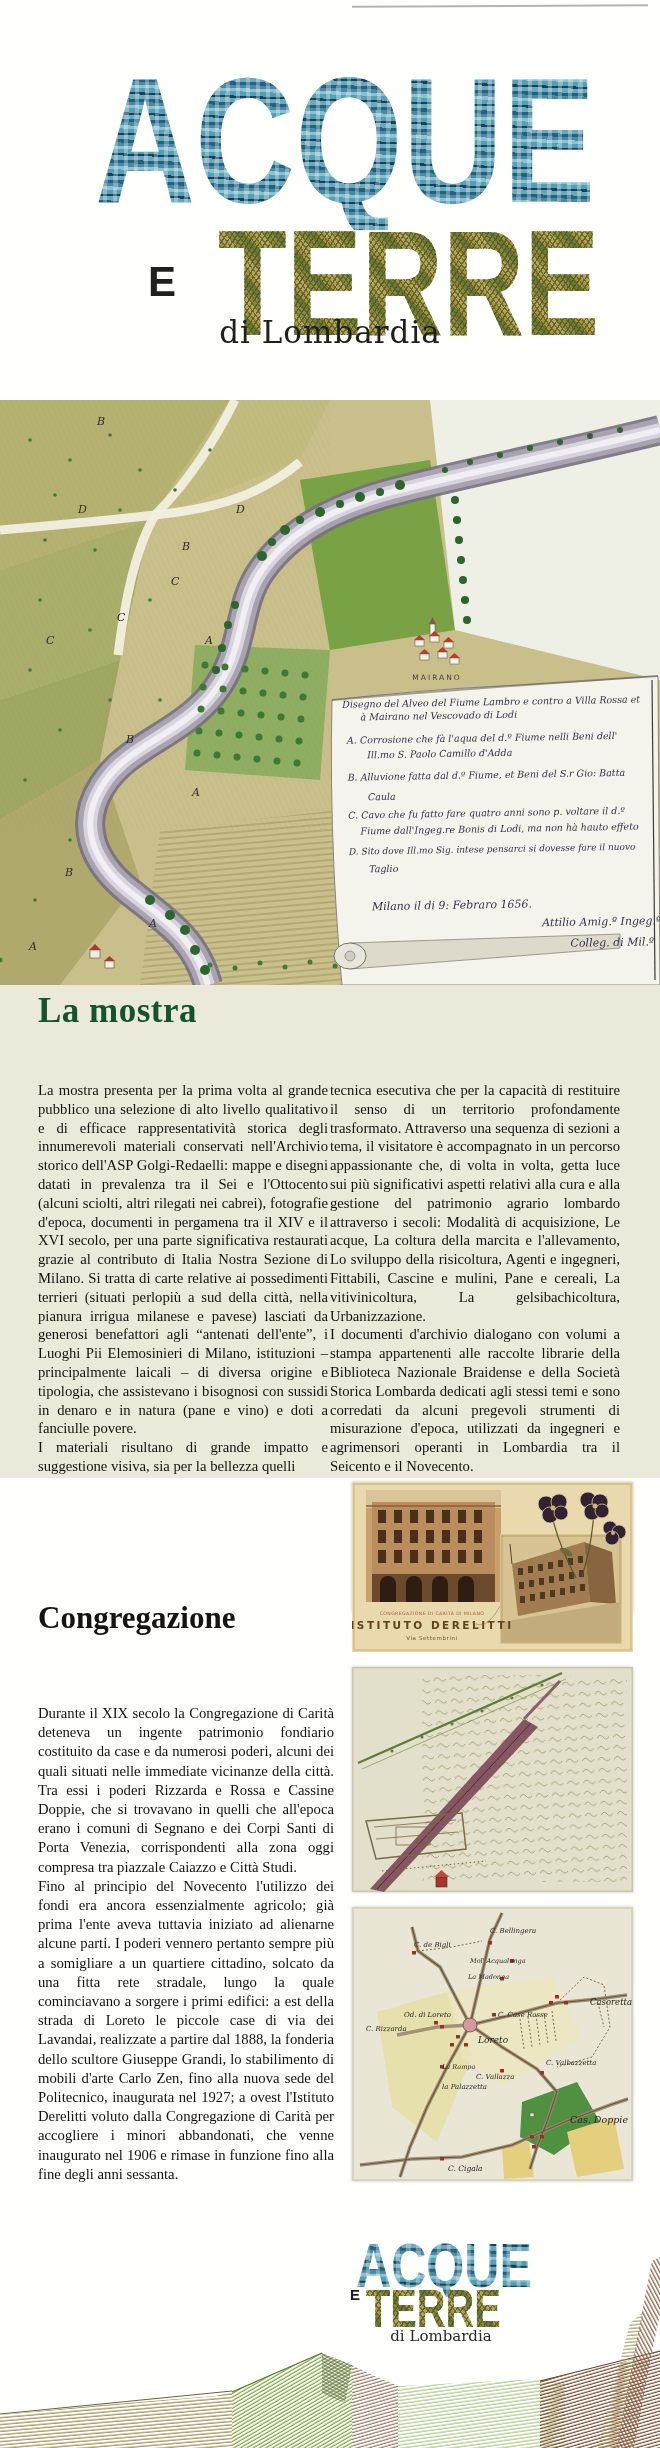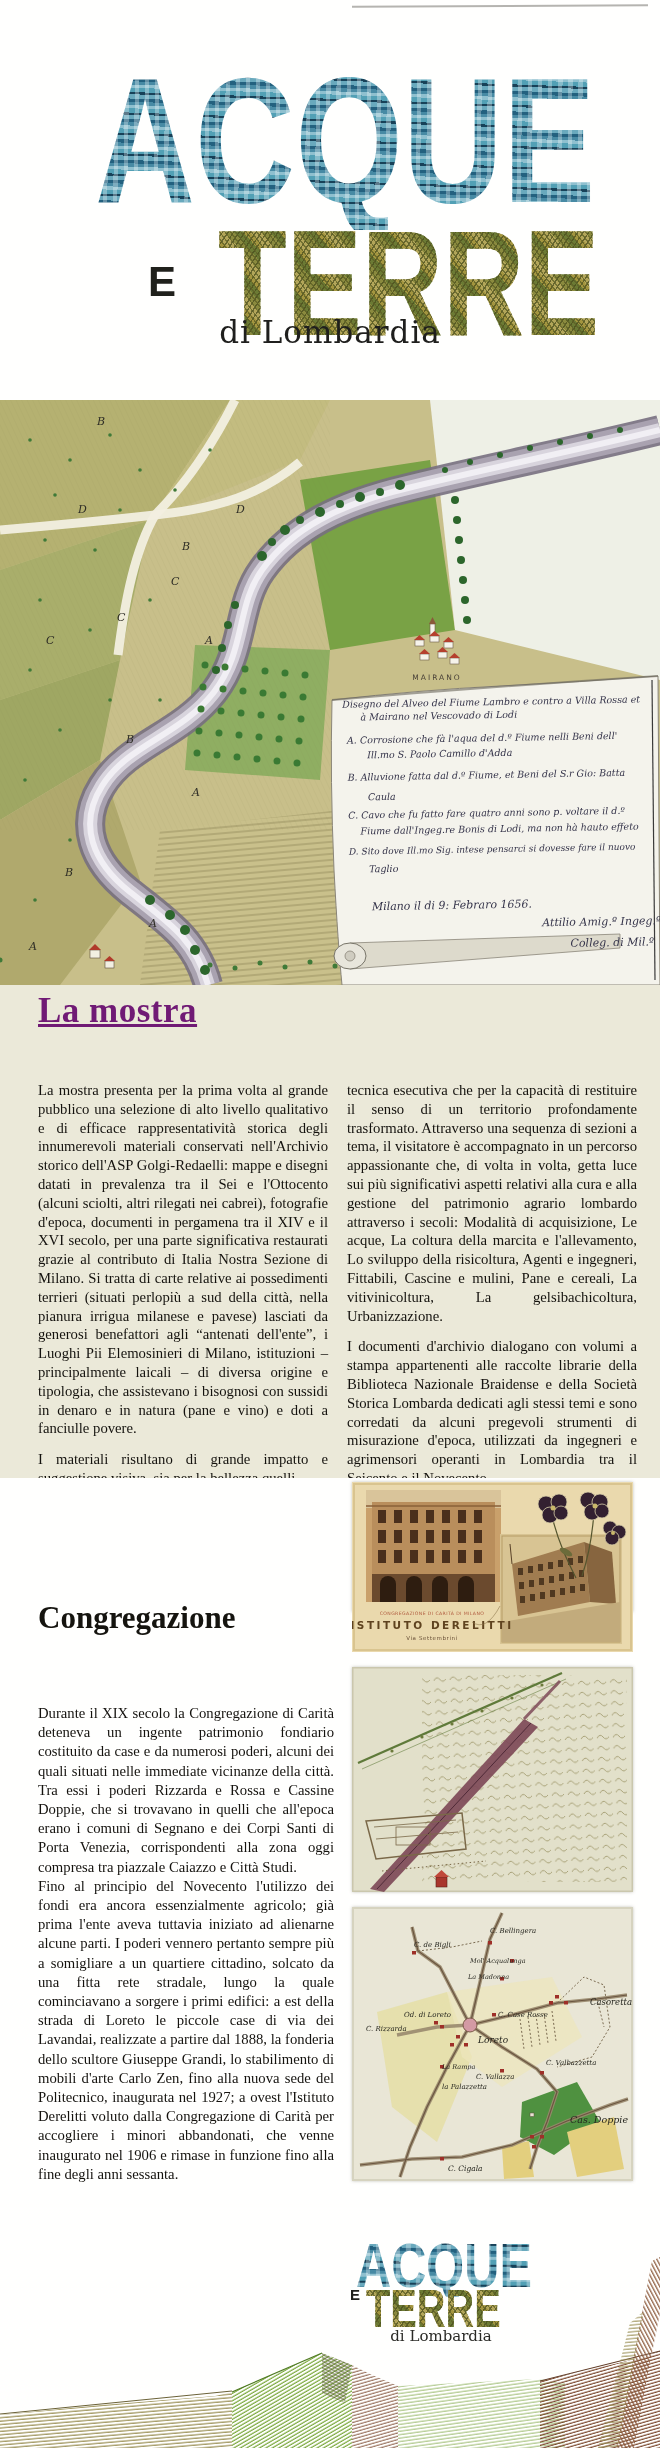--- a/index.html
+++ b/index.html
@@ -24,25 +24,25 @@
     -webkit-background-clip:text;background-clip:text;color:transparent;-webkit-text-fill-color:transparent;
   }
   .logo-e{font-family:"Liberation Sans",sans-serif;font-weight:800;color:#20211c;}
   .hdr-acque{position:absolute;left:95px;top:52px;font-size:165px;line-height:1;transform:scale(.84,1.08);transform-origin:left top;}
   .hdr-e{position:absolute;left:148px;top:258px;font-size:42px;}
   .hdr-terre{position:absolute;left:218px;top:208px;font-size:150px;line-height:1;transform:scale(.75,1.0);transform-origin:left top;}
   .hdr-sub{position:absolute;left:0;top:314px;width:660px;text-align:center;font-family:"DejaVu Serif",serif;font-size:31px;color:#1f1f1d;letter-spacing:1px;}
 
   
   .section-mostra{position:absolute;left:0;top:985px;width:660px;height:493px;background:#ebe9d9;overflow:hidden;}
-  .mostra-title{position:absolute;left:38px;top:6px;font-weight:bold;font-size:35px;color:#701a75;letter-spacing:.5px;text-decoration:underline;}
-  .cols{position:absolute;left:38px;top:96px;width:600px;display:flex;gap:19px;}
+  .mostra-title{position:absolute;left:38px;top:6px;font-weight:bold;font-size:35px;color:#14532d;letter-spacing:.5px;}
+  .cols{position:absolute;left:38px;top:96px;width:600px;display:flex;gap:2px;}
   .col{width:290px;font-size:14.7px;line-height:18.8px;text-align:justify;color:#14120e;}
   .col p{margin:0;}
-  .col p + p{margin-top:12px;}
+  .col p + p{margin-top:0;}
   .ital{}
 
   
   .urb-title{position:absolute;left:38px;top:1600px;font-weight:bold;font-size:31px;color:#15140f;}
   .urb-text{position:absolute;left:38px;top:1676px;width:296px;height:478px;font-size:14.7px;line-height:19.2px;text-align:justify;color:#14120e;overflow:hidden;margin-top:28px;}
   .urb-text p{margin:0;}
 
   
   .img-abs{position:absolute;left:352px;width:281px;box-shadow:0 0 3px rgba(90,85,60,.35);}
   .img-postcard{top:1482px;height:130px;}

